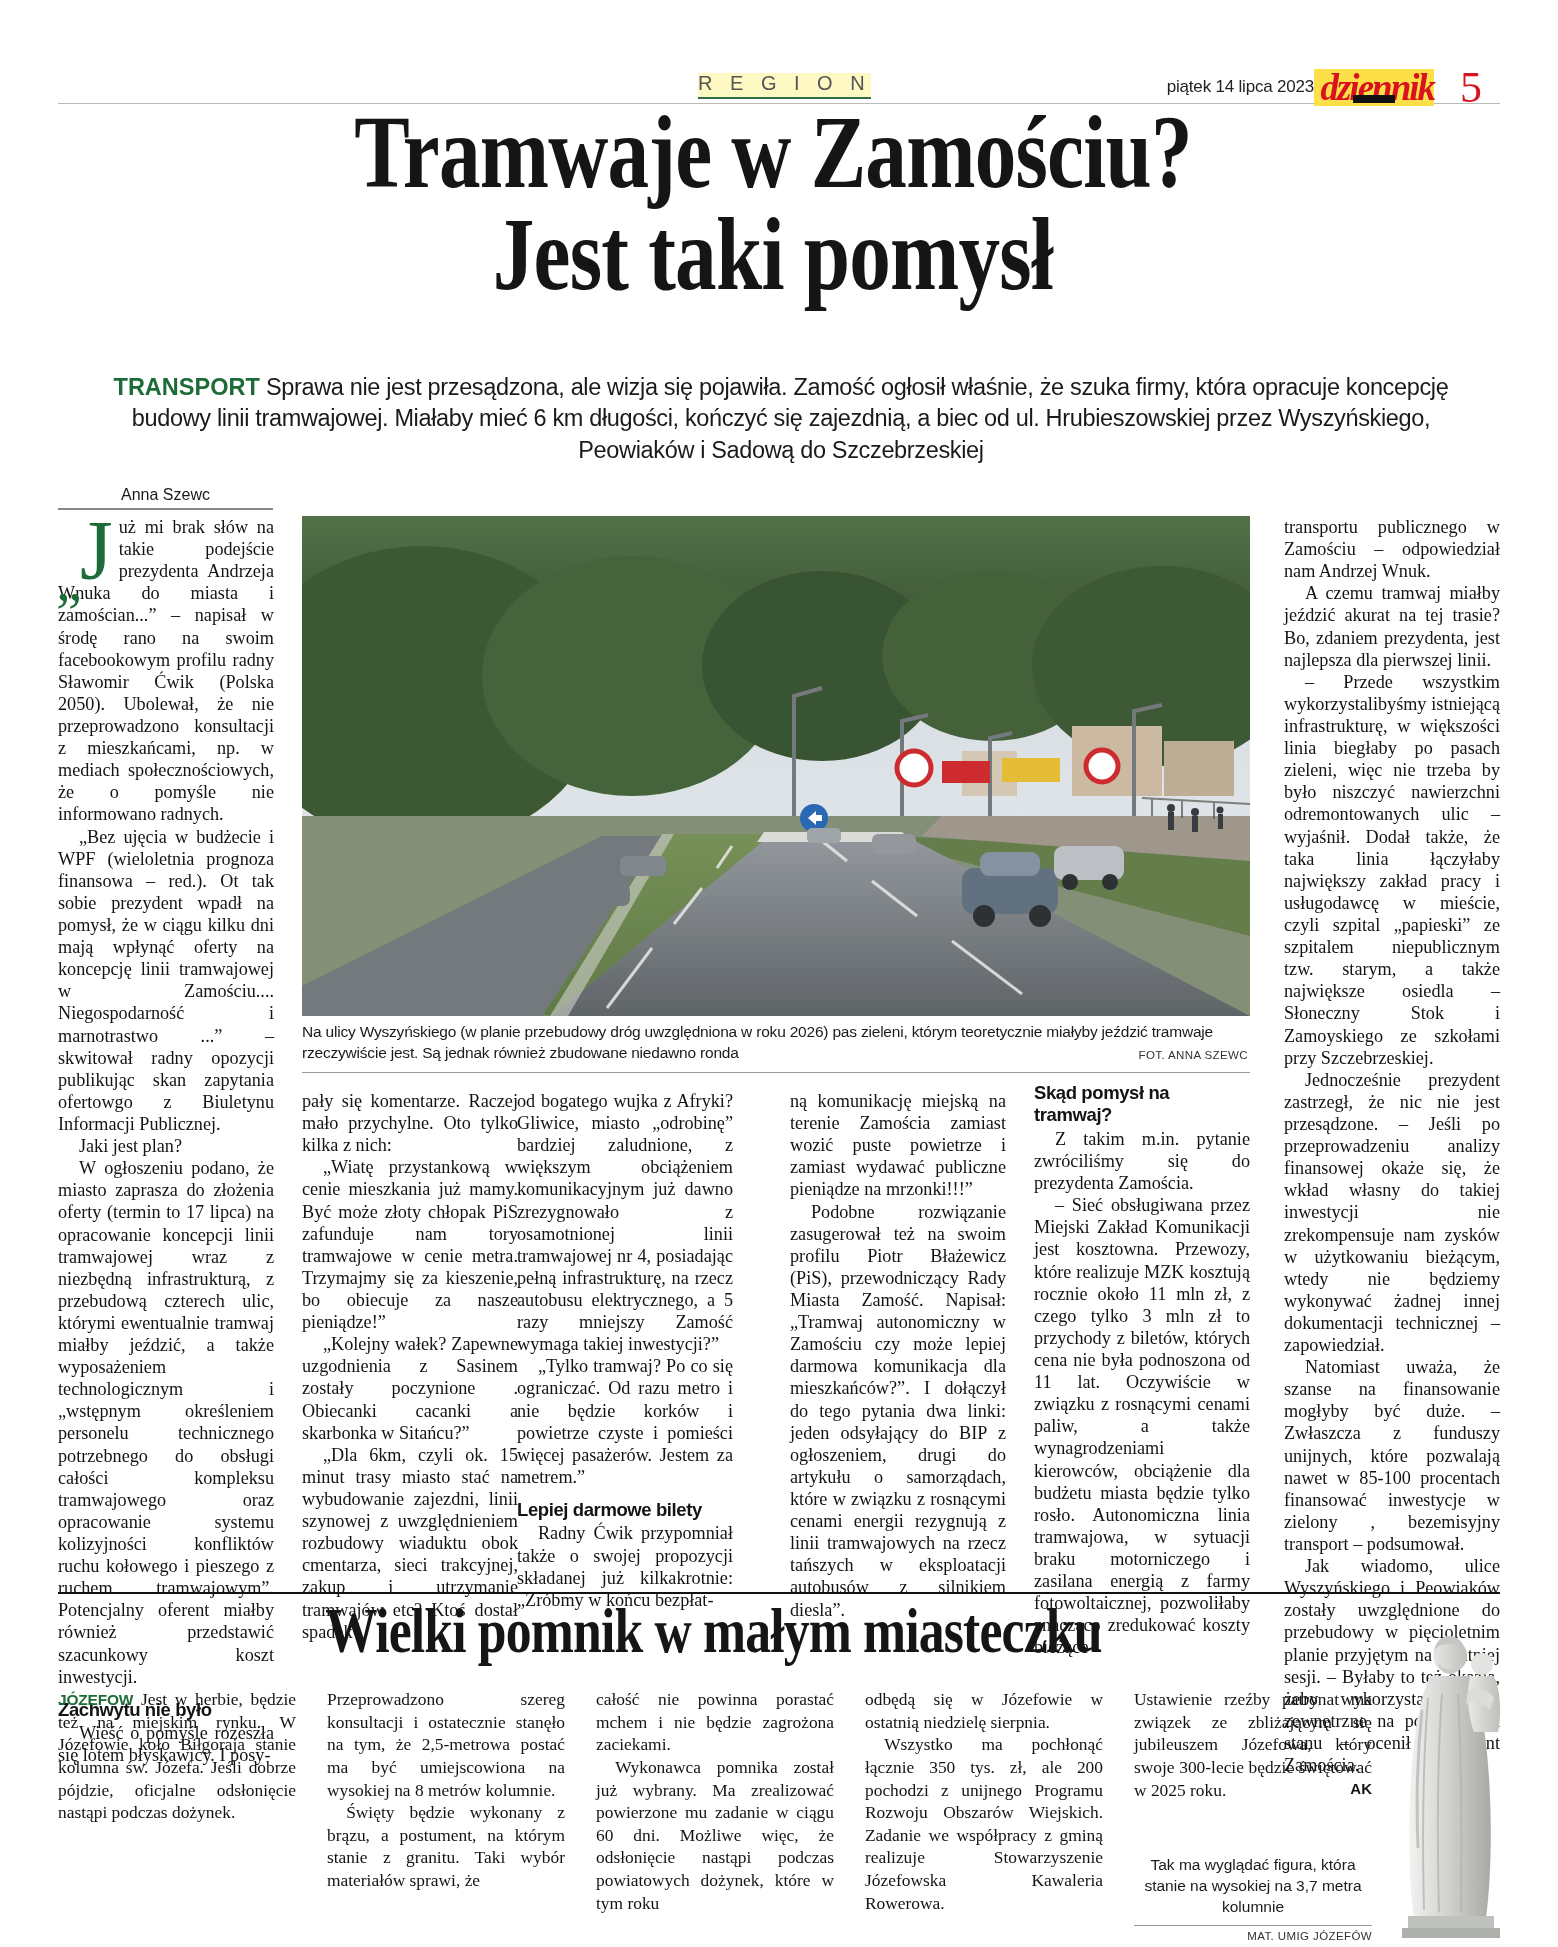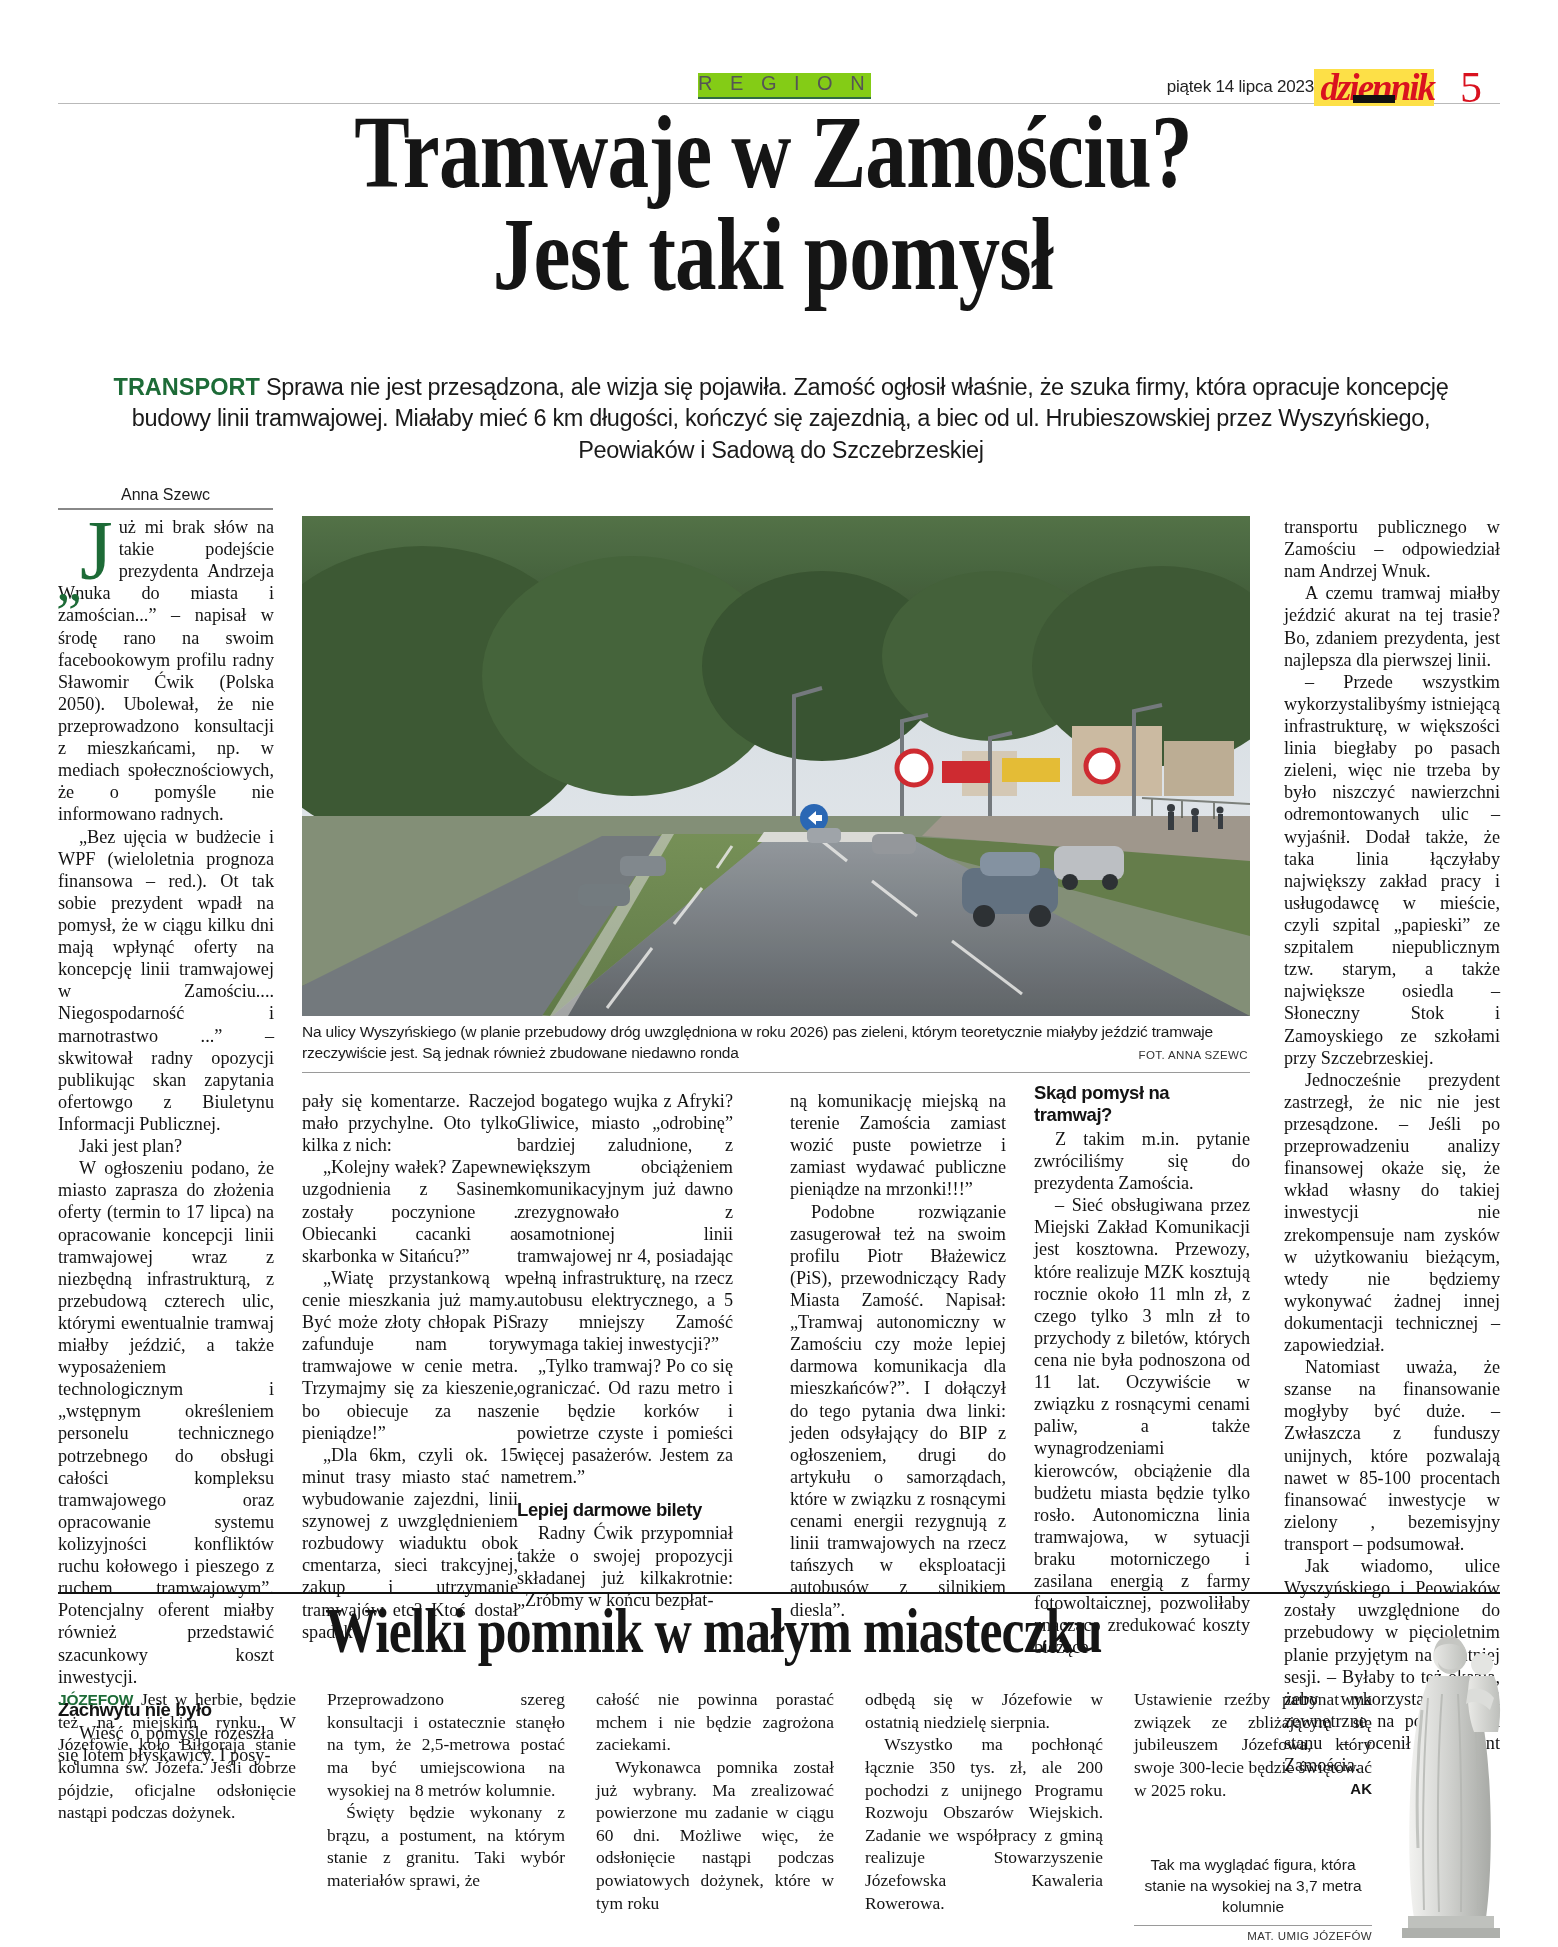--- a/index.html
+++ b/index.html
@@ -16,21 +16,21 @@
   .masthead{
     position:absolute;left:58px;top:62px;width:1442px;height:46px;
   }
   .masthead .rule{
     position:absolute;left:0;right:0;bottom:4px;height:1px;background:#b9b9b9;
   }
   .kicker{
     position:absolute;left:640px;bottom:9px;
     font-family:"Liberation Sans", sans-serif;
     font-size:20px;letter-spacing:6px;color:#555;font-weight:400;
-    padding-bottom:4px;border-bottom:2px solid #2f6b43;background:#84cc16;
+    padding-bottom:4px;border-bottom:2px solid #2f6b43;background:#fef9c3;
     line-height:1;
   }
   .dateline{
     position:absolute;right:178px;bottom:11px;
     font-family:"Liberation Sans", sans-serif;
     font-size:17px;color:#222;background:#fff;padding:0 8px;letter-spacing:-.2px;
   }
   .brand{
     position:absolute;right:66px;bottom:2px;background:#fde047;padding-left:6px;
   }
@@ -313,22 +313,22 @@
   <div class="caption">
     <span>Na ulicy Wyszyńskiego (w planie przebudowy dróg uwzględniona w roku 2026) pas zieleni, którym teoretycznie miałyby jeździć tramwaje rzeczywiście jest. Są jednak również zbudowane niedawno ronda</span>
     <span class="credit">FOT. ANNA SZEWC</span>
   </div>
   <div class="capline"></div>
 
   <div class="col" id="c1b"></div>
 
   <div class="col" id="d1">
     <p class="noind">pały się komentarze. Raczej mało przychylne. Oto tylko kilka z nich:</p>
+    <p>„Wiatę przystankową w cenie mieszkania już mamy. Być może złoty chłopak PiS zafunduje nam tory tramwajowe w cenie metra. Trzymajmy się za kieszenie, bo obiecuje za nasze pieniądze!”</p>
     <p>„Kolejny wałek? Zapewne uzgodnienia z Sasinem zostały poczynione . Obiecanki cacanki a skarbonka w Sitańcu?”</p>
-    <p>„Wiatę przystankową w cenie mieszkania już mamy. Być może złoty chłopak PiS zafunduje nam tory tramwajowe w cenie metra. Trzymajmy się za kieszenie, bo obiecuje za nasze pieniądze!”</p>
     <p>„Dla 6km, czyli ok. 15 minut trasy miasto stać na wybudowanie zajezdni, linii szynowej z uwzględnieniem rozbudowy wiaduktu obok cmentarza, sieci trakcyjnej, zakup i utrzymanie tramwajów etc? Ktoś dostał spadek</p>
   </div>
 
   <div class="col" id="d2">
     <p class="noind">od bogatego wujka z Afryki? Gliwice, miasto „odrobinę” bardziej zaludnione, z większym obciążeniem komunikacyjnym już dawno zrezygnowało z osamotnionej linii tramwajowej nr 4, posiadając pełną infrastrukturę, na rzecz autobusu elektrycznego, a 5 razy mniejszy Zamość wymaga takiej inwestycji?”</p>
     <p>„Tylko tramwaj? Po co się ograniczać. Od razu metro i nie będzie korków i powietrze czyste i pomieści więcej pasażerów. Jestem za metrem.”</p>
     <h4>Lepiej darmowe bilety</h4>
     <p>Radny Ćwik przypomniał także o swojej propozycji składanej już kilkakrotnie: „Zróbmy w końcu bezpłat-</p>
   </div>
 

